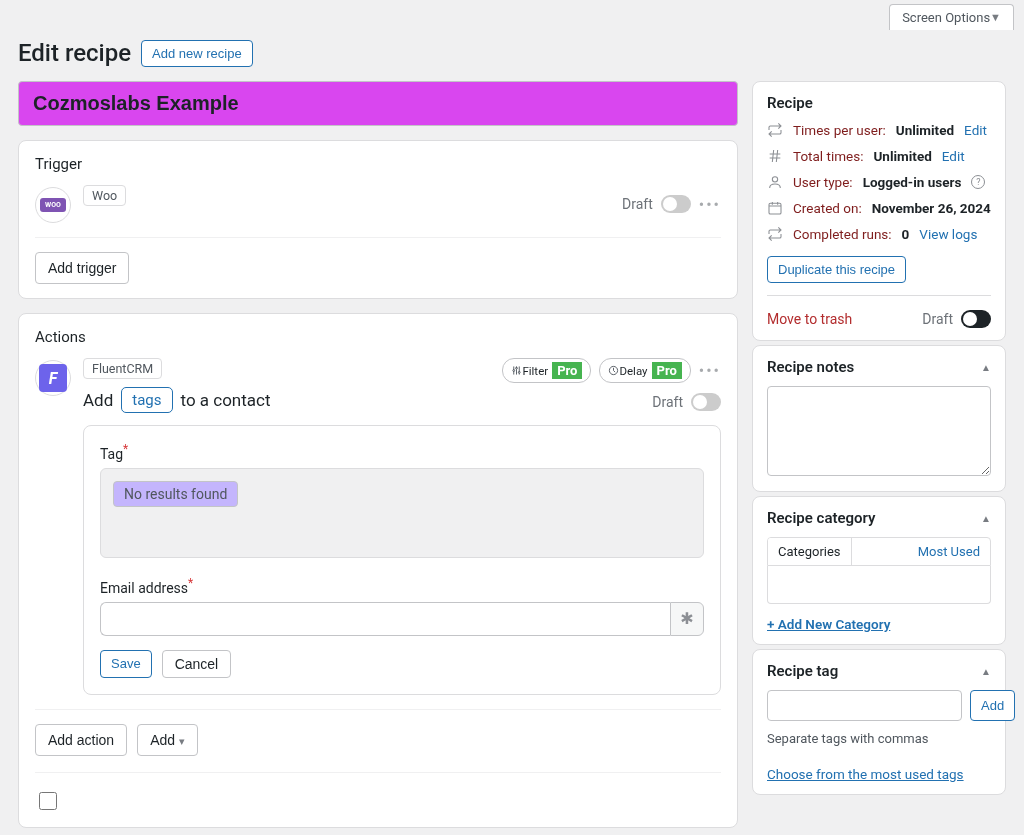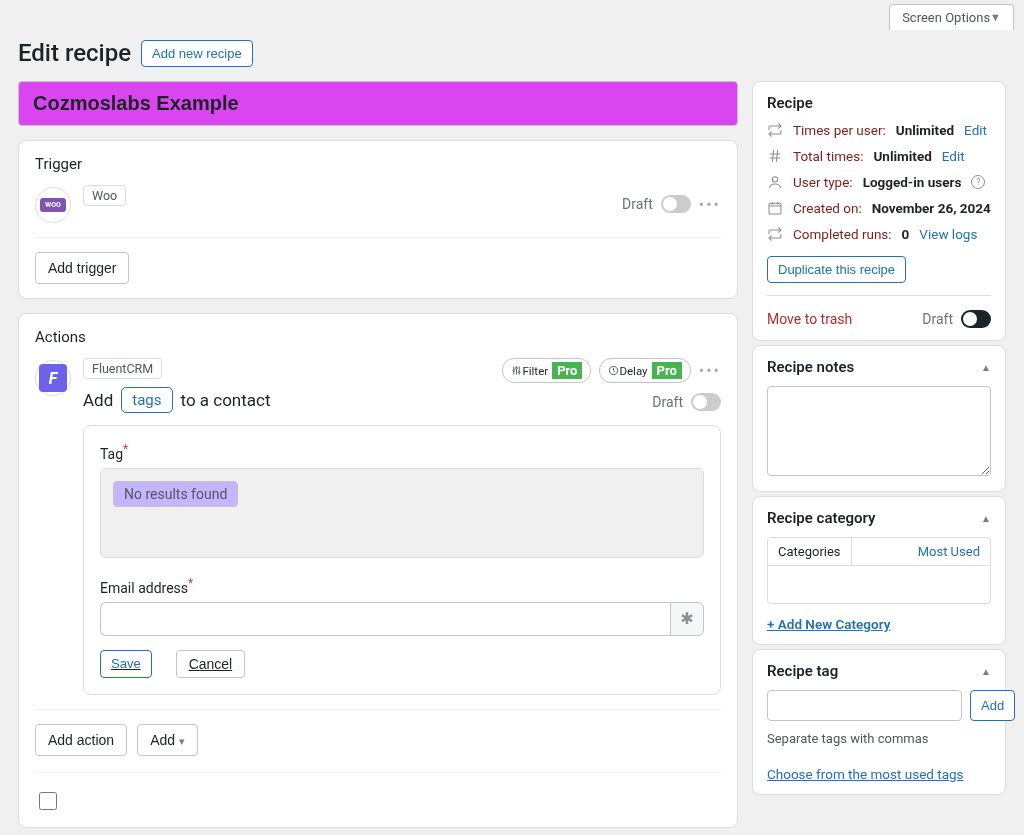--- a/index.html
+++ b/index.html
@@ -46,21 +46,21 @@
 .action-top-row { display:flex; justify-content:space-between; align-items:flex-start; }
 .action-top-right { display:flex; align-items:center; gap:8px; }
 .sub-panel { border:1px solid var(--border); border-radius:8px; padding:16px; margin-left:48px; margin-top:12px; }
 .field-label { font-size:14px; color:var(--text); margin-bottom:6px; display:block; }
 .req { color:#d63638; font-size:12px; vertical-align:super; }
 .tag-area { background:#f0f0f1; border:1px solid var(--border); border-radius:6px; min-height:90px; padding:12px; }
 .no-results { display:inline-block; background:#c4b5fd; border:1px solid var(--border2); border-radius:4px; padding:4px 10px; color:#50575e; font-size:14px; }
 .input-wrap { display:flex; margin-top:6px; }
 .input-wrap input { flex:1; border:1px solid var(--border2); border-right:none; border-radius:6px 0 0 6px; padding:8px 10px; font-size:14px; }
 .input-suffix { width:34px; border:1px solid var(--border2); border-radius:0 6px 6px 0; background:#f6f7f7; display:flex; align-items:center; justify-content:center; color:#8c8f94; font-size:16px; }
-.form-btn-row { display:flex; gap:24px; margin-top:14px;text-decoration:underline; }
+.form-btn-row { display:flex; gap:10px; margin-top:14px; }
 .add-row { display:flex; gap:10px; margin-top:14px; border-top:1px solid #f0f0f1; padding-top:14px; }
 .check-row { display:flex; align-items:center; gap:10px; margin-top:16px; border-top:1px solid #f0f0f1; padding-top:16px; }
 .check-row input[type=checkbox]{ width:18px; height:18px; border:1px solid var(--border2); border-radius:4px; }
 .side-title { font-weight:600; font-size:15px; margin:0; }
 .side-row { display:flex; align-items:center; gap:10px; font-size:13.5px; color:#3c434a; margin:10px 0; }
 .side-row .lbl { color:#7f1d1d; }
 .side-row .strong { font-weight:700; color:var(--text); }
 .side-row .link { color:var(--blue); text-decoration:none; cursor:pointer; }
 .side-icon { width:16px; height:16px; flex-shrink:0; stroke:#8c8f94; fill:none; stroke-width:1.6; }
 .side-footer { display:flex; justify-content:space-between; align-items:center; border-top:1px solid var(--border); margin-top:12px; padding-top:14px; }

